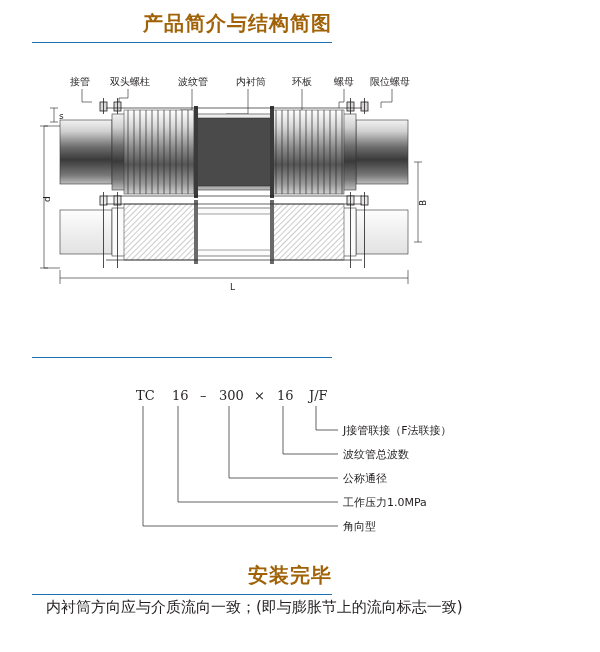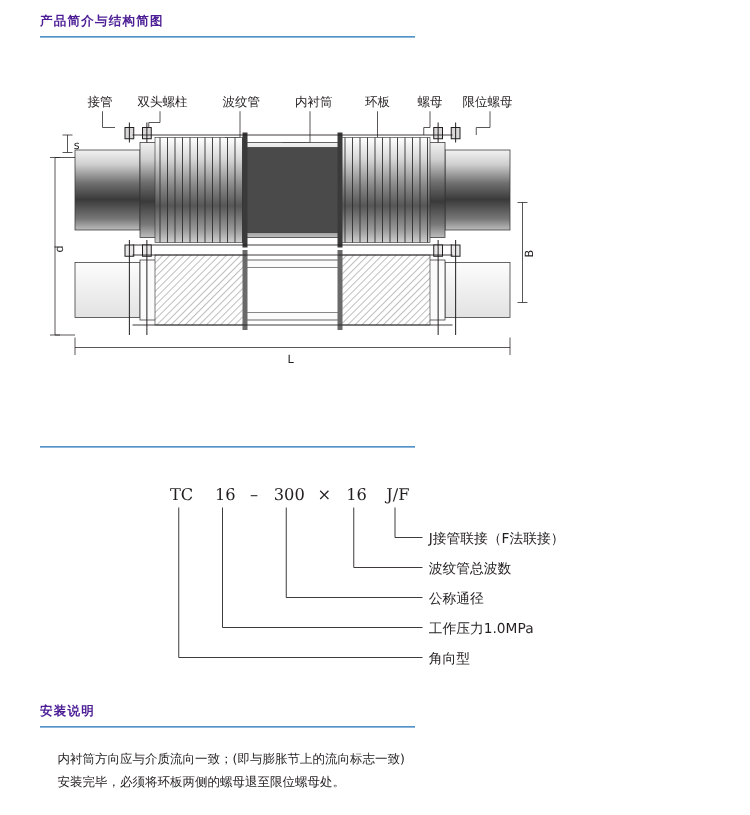--- a/index.html
+++ b/index.html
@@ -9,24 +9,25 @@
   body {
     width: 600px;
     height: 652px;
     background: #ffffff;
     font-family: "DejaVu Sans", "Liberation Sans", sans-serif;
     color: #231f20;
     overflow: hidden;
     position: relative;
   }
   .section-title {
-    color: #4c1d95;
-    font-size: 10px;
+    color: #a16207;
+    font-size: 20px;
     font-weight: bold;
     letter-spacing: 1px;
+    text-align: right;
   }
   .rule {
     height: 1px;
     background: #1b6fb5;
     margin-top: 5px;
   }
   #sec1-title-wrap { position: absolute; left: 32px; top: 10px; width: 300px; }
   #sec2-title-wrap { position: absolute; left: 32px; top: 352px; width: 300px; }
   #sec3-title-wrap { position: absolute; left: 32px; top: 562px; width: 300px; }
 
@@ -70,21 +71,21 @@
     font-size: 11px;
     fill: #231f20;
   }
 
   
   #notes {
     position: absolute;
     left: 46px;
     top: 598px;
     width: 520px;
-    font-size: 10px;
+    font-size: 15px;
     line-height: 19px;
     color: #231f20;
   }
   #notes div { white-space: nowrap; }
 </style>
 </head>
 <body>
 
 <div id="sec1-title-wrap">
   <div class="section-title">产品简介与结构简图</div>
@@ -297,20 +298,19 @@
     <text class="codedesc" x="343" y="56">J接管联接（F法联接）</text>
     <text class="codedesc" x="343" y="80">波纹管总波数</text>
     <text class="codedesc" x="343" y="104">公称通径</text>
     <text class="codedesc" x="343" y="128">工作压力1.0MPa</text>
     <text class="codedesc" x="343" y="152">角向型</text>
   </g>
 </svg>
 </div>
 
 <div id="sec3-title-wrap">
-  <div class="section-title">安装说明</div>
+  <div class="section-title">安装完毕</div>
   <div class="rule"></div>
 </div>
 
 <div id="notes">
   <div>内衬筒方向应与介质流向一致；(即与膨胀节上的流向标志一致)</div>
-  <div>安装完毕，必须将环板两侧的螺母退至限位螺母处。</div>
 </div>
 
 </body></html>

